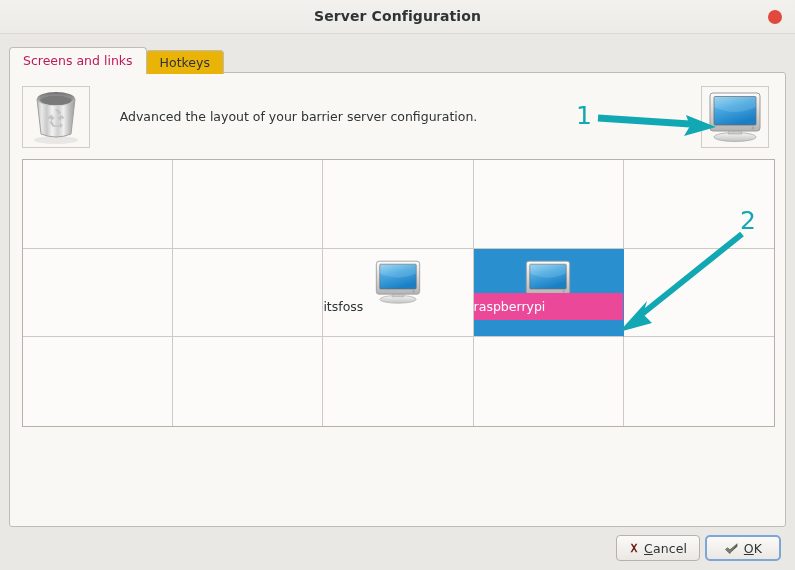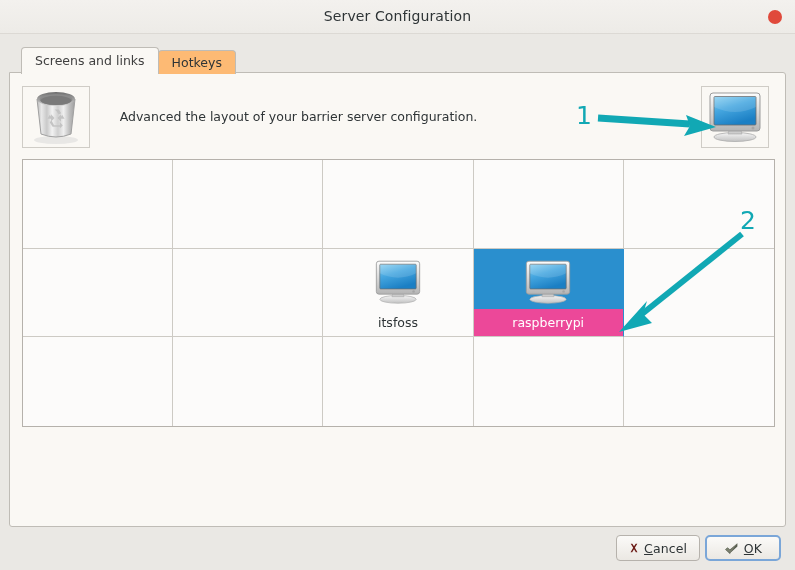--- a/index.html
+++ b/index.html
@@ -14,46 +14,46 @@
 
   
   .titlebar{
     position:absolute;left:0;top:0;width:795px;height:33px;
     background:linear-gradient(180deg,#f3f1ee 0%,#edebe7 100%);
     border-bottom:1px solid #dcd9d4;
   }
   .title-text{
     position:absolute;left:0;top:0;width:795px;height:33px;
     line-height:33px;text-align:center;
-    font-weight:normal;font-size:14px;color:#2e3436;
+    font-weight:bold;font-size:14px;color:#2e3436;
     letter-spacing:.1px;
   }
   .close-dot{
     position:absolute;right:13px;top:10px;width:14px;height:14px;
     border-radius:50%;background:#e0493b;
   }
 
   
   .tabstrip{
     position:absolute;left:9px;top:47px;height:27px;
     display:flex;align-items:flex-end;z-index:3;
   }
   .tab{
     height:24px;line-height:24px;padding:0 13px;
     font-size:12.5px;color:#2e3436;
-    background:#fdba74;
+    background:#eab308;
     border:1px solid #bfbcb6;border-bottom:none;
     border-radius:4px 4px 0 0;
     margin-right:-1px;box-sizing:border-box;
     white-space:nowrap;
   }
   .tab.active{
     background:#faf8f4;height:27px;line-height:26px;
-    border-color:#bfbcb6;color:#404040;
-    position:relative;z-index:4;margin-left:12px;
+    border-color:#bfbcb6;color:#be185d;
+    position:relative;z-index:4;
   }
 
   
   .panel{
     position:absolute;left:9px;top:72px;width:777px;height:455px;
     background:#faf8f4;
     border:1px solid #bfbcb6;
     box-sizing:border-box;
     border-radius:0 3px 3px 3px;
   }
@@ -89,22 +89,22 @@
   .cell:nth-child(5n){border-right:none;}
   .cell:nth-child(n+11){border-bottom:none;}
   .cell.sel{background:#2a8fce;border-right-color:#2a8fce;}
 
   .screen{
     position:absolute;left:0;top:0;right:0;bottom:0;
     display:flex;flex-direction:column;align-items:center;justify-content:flex-start;
   }
   .screen .mon{margin-top:7px;}
   .screen-label{
-    position:absolute;left:0;bottom:0;width:100%;
-    height:27px;line-height:27px;text-align:center;
+    position:absolute;left:0;bottom:16px;width:100%;
+    height:27px;line-height:27px;text-align:left;
     font-size:12.5px;color:#2e3436;
   }
   .cell.sel .screen-label{color:#ffffff;background:#ec4899;}
 
   
   .instructions{
     position:absolute;left:0;top:360px;width:777px;
     text-align:center;font-size:12.5px;color:#2e3436;line-height:16px;
   }
 

